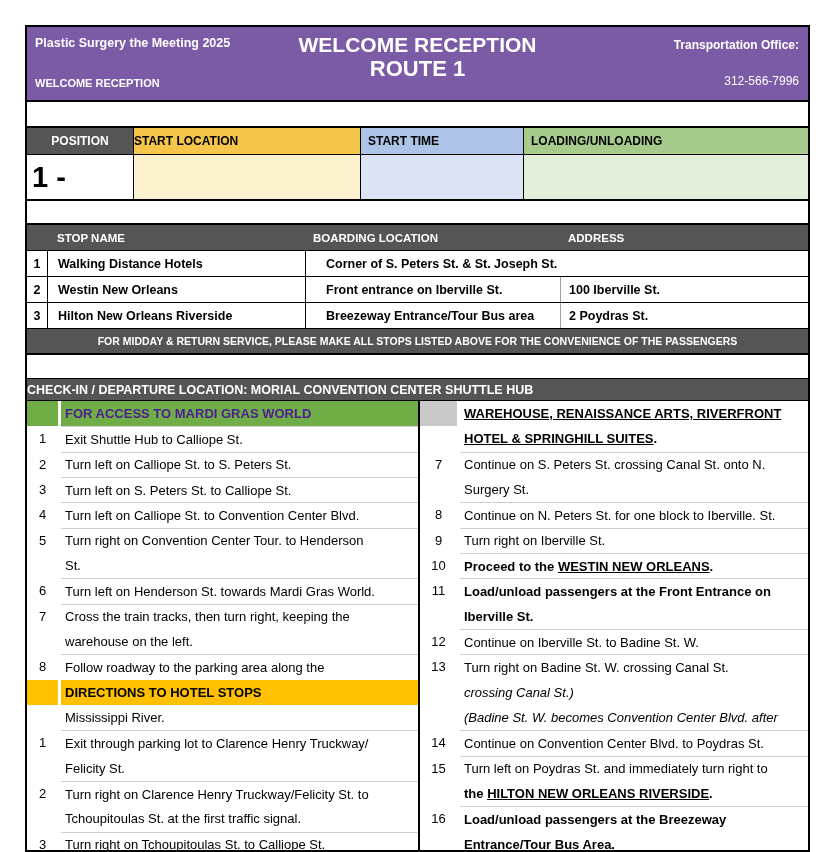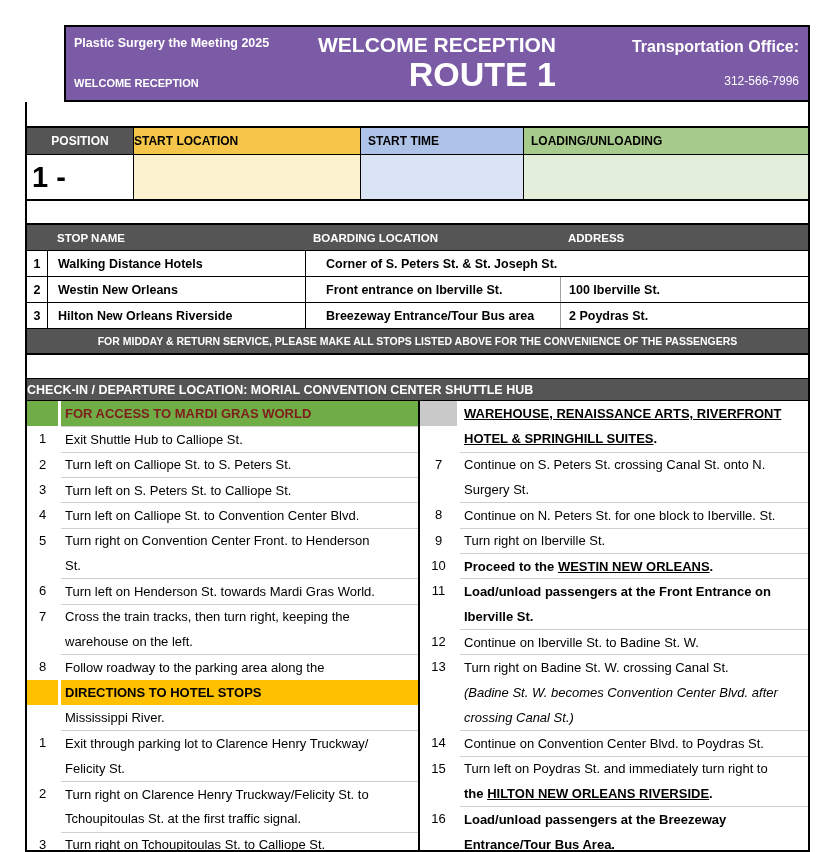--- a/index.html
+++ b/index.html
@@ -10,29 +10,29 @@
     --section_green:#70AD47; --section_orange:#FFC000;
     --gray_cell:#C9C9C9; --separator:#CFCFCF;
   }
   html,body{margin:0;padding:0;}
   body{width:835px;height:852px;background:#fff;overflow:hidden;position:relative;
        font-family:"Liberation Sans","DejaVu Sans",sans-serif;color:#000;}
   .doc{position:absolute;left:25px;top:25px;width:785px;}
 
   
   .banner{box-sizing:border-box;height:77px;background:var(--purple);border:2px solid #000;
-          position:relative;color:#fff;margin-left:39px;}
+          position:relative;color:#fff;}
   .b-left{position:absolute;left:8px;top:9px;bottom:11px;display:flex;flex-direction:column;justify-content:space-between;}
   .b-event{font-weight:bold;font-size:12.5px;}
   .b-service{font-weight:bold;font-size:11px;}
   .b-center{position:absolute;left:50%;transform:translateX(-50%);top:6px;text-align:center;}
   .b-title{font-weight:bold;font-size:21px;line-height:1.15;}
-  .b-route{font-weight:bold;font-size:34px;line-height:1.05;text-align:right;}
+  .b-route{font-weight:bold;font-size:22px;line-height:1.05;}
   .b-right{position:absolute;right:9px;top:11px;bottom:12px;display:flex;flex-direction:column;justify-content:space-between;text-align:right;}
-  .b-office{font-weight:bold;font-size:16px;}
+  .b-office{font-weight:bold;font-size:12px;}
   .b-phone{font-size:12px;}
 
   
   .frame{box-sizing:border-box;height:750px;border:2px solid #000;border-top:none;background:#fff;}
   .gap1{height:24px;} .gap2{height:22px;} .gap3{height:23px;}
 
   
   .postable{border-top:2px solid #000;border-bottom:2px solid #000;}
   .prow{display:flex;}
   .prow>div{box-sizing:border-box;display:flex;align-items:center;}
@@ -78,21 +78,21 @@
   .dcol.right{flex:1;}
   .ddivider{width:2px;background:#000;}
   .drow{flex:1 1 0;display:flex;min-height:0;}
   .dnum{flex-shrink:0;display:flex;align-items:center;justify-content:center;font-size:13px;}
   .left .dnum{width:31px;} .right .dnum{width:37px;}
   .dnum.gray{background:var(--gray_cell);}
   .dgap{width:3px;flex-shrink:0;}
   .dtext{flex:1;display:flex;align-items:center;padding:0 4px;font-size:13px;}
   .dtext span{white-space:pre;}
   .dtext.sep{border-top:1px solid var(--separator);}
-  .drow.sec-green .dnum,.drow.sec-green .dtext{background:var(--section_green);color:#7f1d1d;font-weight:bold;}
+  .drow.sec-green .dnum,.drow.sec-green .dtext{background:var(--section_green);color:#4c1d95;font-weight:bold;}
   .drow.sec-orange .dnum,.drow.sec-orange .dtext{background:var(--section_orange);color:#000;font-weight:bold;}
 </style>
 </head>
 <body>
 
 <div class="doc">
 
   <div class="banner">
     <div class="b-left">
       <div class="b-event">Plastic Surgery the Meeting 2025</div>
@@ -192,21 +192,21 @@
             <div class="dnum">4</div>
             <div class="dgap"></div>
             <div class="dtext sep">
               <span>Turn left on Calliope St. to Convention Center Blvd.</span>
             </div>
           </div>
           <div class="drow">
             <div class="dnum">5</div>
             <div class="dgap"></div>
             <div class="dtext sep">
-              <span>Turn right on Convention Center Front. to Henderson</span>
+              <span>Turn right on Convention Center Tour. to Henderson</span>
             </div>
           </div>
           <div class="drow">
             <div class="dnum"></div>
             <div class="dgap"></div>
             <div class="dtext">
               <span>St.</span>
             </div>
           </div>
           <div class="drow">
@@ -364,28 +364,28 @@
             <div class="dnum">13</div>
             <div class="dgap"></div>
             <div class="dtext sep">
               <span>Turn right on Badine St. W. crossing Canal St.</span>
             </div>
           </div>
           <div class="drow">
             <div class="dnum"></div>
             <div class="dgap"></div>
             <div class="dtext">
+              <span style="font-style: italic;">crossing Canal St.)</span>
+            </div>
+          </div>
+          <div class="drow">
+            <div class="dnum"></div>
+            <div class="dgap"></div>
+            <div class="dtext">
               <span style="font-style: italic;">(Badine St. W. becomes Convention Center Blvd. after</span>
-            </div>
-          </div>
-          <div class="drow">
-            <div class="dnum"></div>
-            <div class="dgap"></div>
-            <div class="dtext">
-              <span style="font-style: italic;">crossing Canal St.)</span>
             </div>
           </div>
           <div class="drow">
             <div class="dnum">14</div>
             <div class="dgap"></div>
             <div class="dtext sep">
               <span>Continue on Convention Center Blvd. to Poydras St.</span>
             </div>
           </div>
           <div class="drow">

